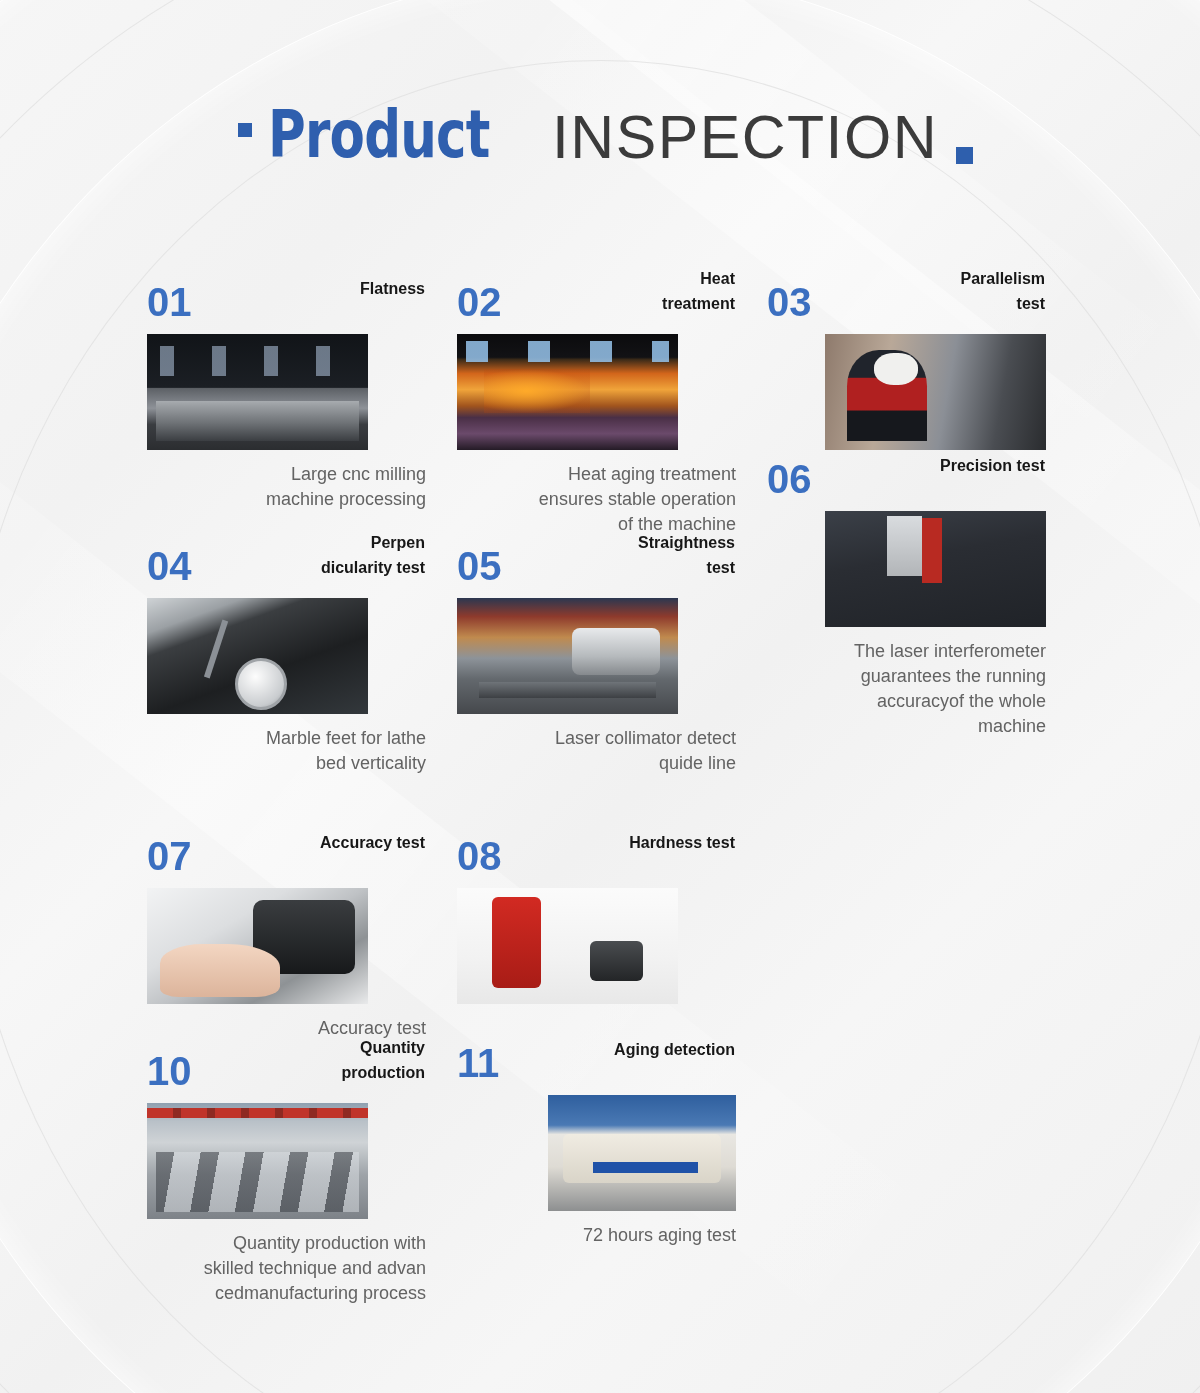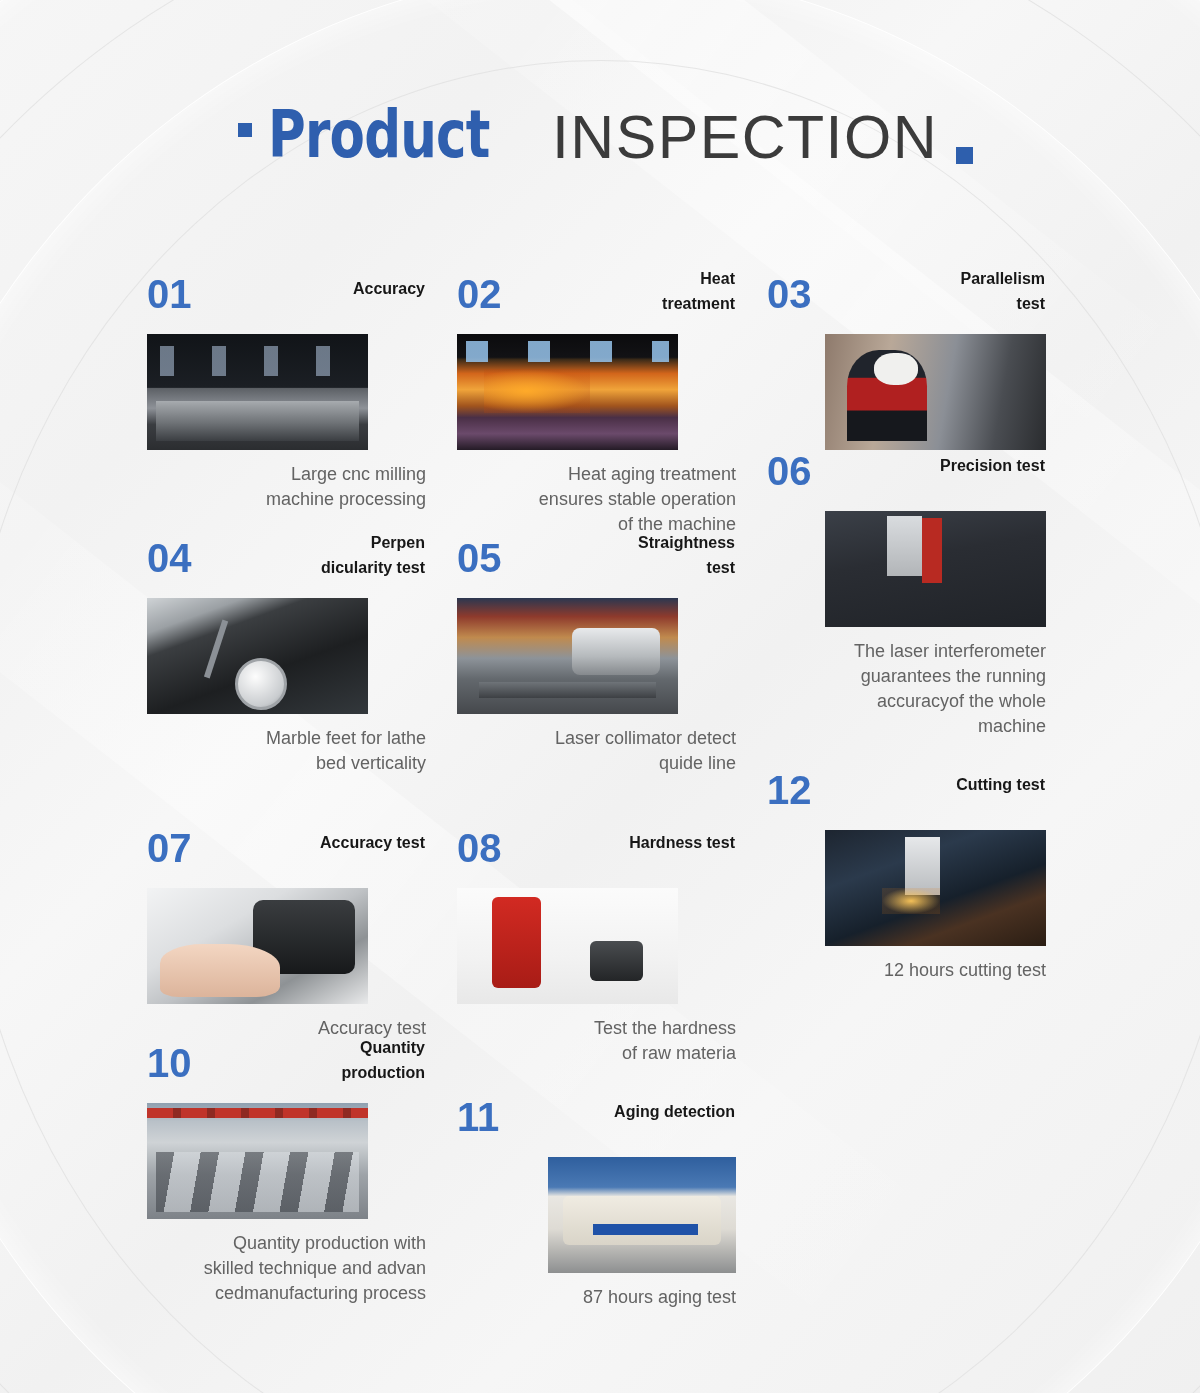--- a/index.html
+++ b/index.html
@@ -65,21 +65,21 @@
     justify-content:center;
     column-gap:0;
   }
   .col{display:flex;flex-direction:column;}
 
   .card{position:relative;padding:0 0 0 0;}
   .card-head{
     position:relative;height:62px;
   }
   .c-num{
-    position:absolute;left:12px;top:0;
+    position:absolute;left:12px;top:8px;
     font-family:"Liberation Sans","DejaVu Sans",sans-serif;
     font-weight:700;font-size:40px;line-height:44px;
     color:#3b6fc0;letter-spacing:0px;
   }
   .c-title{
     position:absolute;right:20px;top:4px;
     width:190px;text-align:right;
     font-family:"Liberation Sans","DejaVu Sans",sans-serif;
     font-weight:700;font-size:16px;line-height:25px;color:#171717;
   }
@@ -197,21 +197,21 @@
     <span class="dot-post"></span>
   </div>
 </div>
 
 <div id="grid">
 
   <div class="col">
     <div class="card">
       <div class="card-head">
         <div class="c-num">01</div>
-        <div class="c-title">Accuracy</div>
+        <div class="c-title">Flatness</div>
       </div>
       <div class="c-photo">
           <div class="ph p01"></div>
         </div>
       <div class="c-cap">Large cnc milling
 machine processing</div>
     </div>
 
     <div class="card" style="margin-top:24px;">
       <div class="card-head">
@@ -281,33 +281,31 @@
     </div>
 
     <div class="card" style="margin-top:50px;">
       <div class="card-head">
         <div class="c-num">08</div>
         <div class="c-title">Hardness test</div>
       </div>
       <div class="c-photo">
           <div class="ph p08"></div>
         </div>
-      <div class="c-cap">Test the hardness
-of raw materia</div>
     </div>
 
     <div class="card" style="margin-top:29px;">
       <div class="card-head">
         <div class="c-num">11</div>
         <div class="c-title">Aging detection</div>
       </div>
       <div class="c-photo right narrow">
           <div class="ph p11"></div>
         </div>
-      <div class="c-cap">87 hours aging test</div>
+      <div class="c-cap">72 hours aging test</div>
     </div>
   </div>
 
   <div class="col">
     <div class="card">
       <div class="card-head">
         <div class="c-num">03</div>
         <div class="c-title two" style="white-space:pre-line;">Parallelism
 test</div>
       </div>
@@ -323,25 +321,15 @@
       </div>
       <div class="c-photo right">
           <div class="ph p06"></div>
         </div>
       <div class="c-cap">The laser interferometer
 guarantees the running
 accuracyof the whole machine</div>
     </div>
 
 
-    <div class="card" style="margin-top:29px;">
-      <div class="card-head">
-        <div class="c-num">12</div>
-        <div class="c-title">Cutting test</div>
-      </div>
-      <div class="c-photo right">
-          <div class="ph p12"></div>
-        </div>
-      <div class="c-cap">12 hours cutting test</div>
-    </div>
   </div>
 
 </div>
 
 </body></html>

